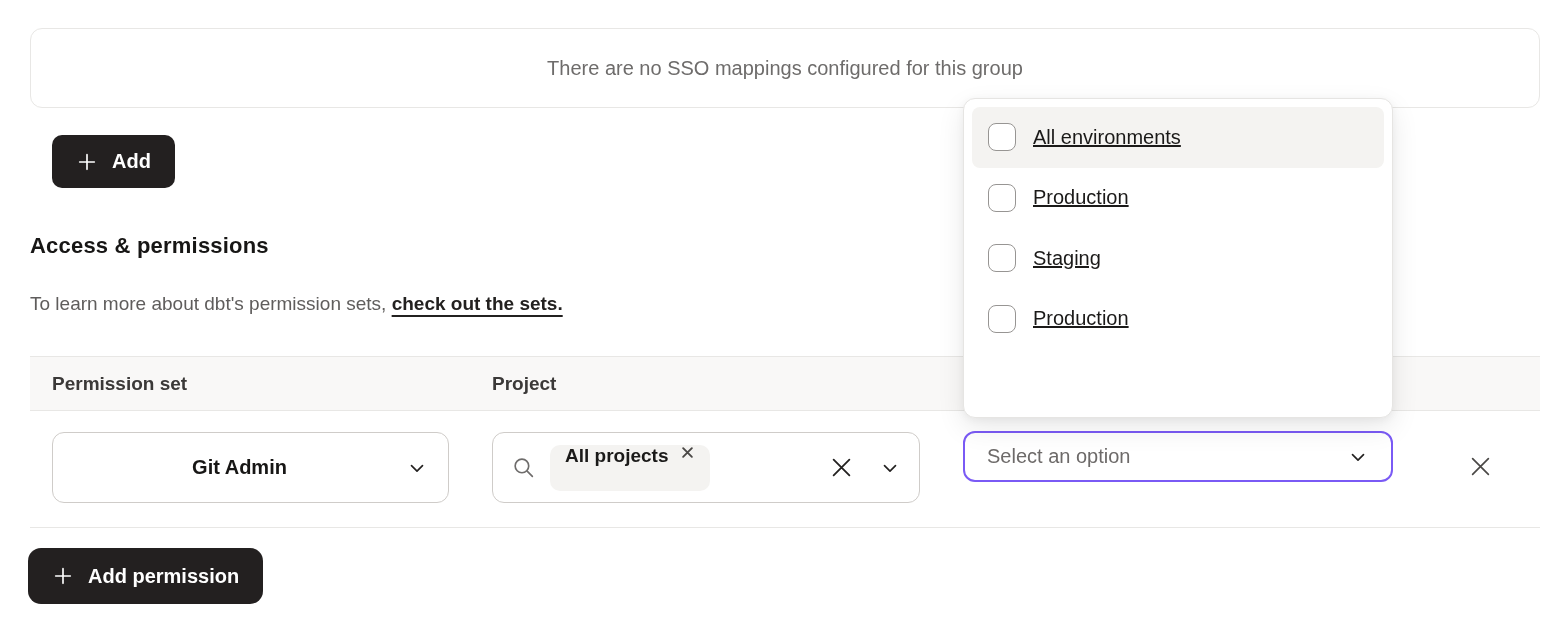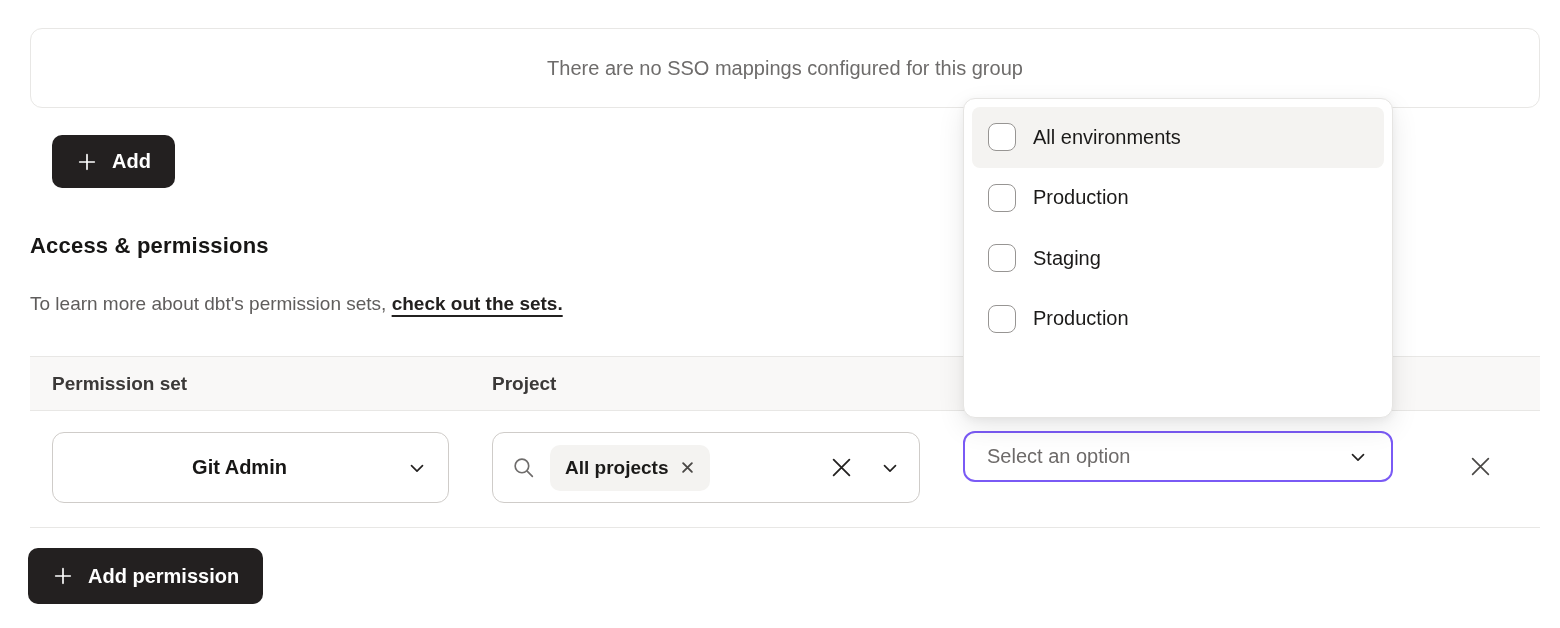--- a/index.html
+++ b/index.html
@@ -20,21 +20,21 @@
   }
 
   
   .btn-dark {
     position:absolute; display:inline-flex; align-items:center; gap:14px;
     background:var(--btn-bg,#232020); color:#fff; border:none; cursor:pointer;
     border-radius:10px; font-family:inherit;
     font-size:20px; font-weight:700; padding:0 24px;
   }
   .btn-add { left:28px; top:135px; height:53px;margin-left:24px; }
-  .btn-add-permission { left:28px; top:548px; height:56px; }
+  .btn-add-permission { left:28px; top:548px; height:56px;border-radius:13px; }
   .plus-icon { display:inline-flex; }
 
   
   .section-title {
     position:absolute; left:30px; top:233px;
     font-size:22px; font-weight:700; color:#171615; letter-spacing:0.2px;
   }
   .section-subtitle {
     position:absolute; left:30px; top:293px;
     font-size:19px; color:#5f5d5c;
@@ -64,21 +64,21 @@
     border:1px solid #cfccc9; border-radius:12px;
     display:flex; align-items:center; cursor:pointer;
   }
   .field-permission { left:22px; top:20px; width:397px; height:71px; padding:0 20px;text-align:center; }
   .field-value { font-size:20px; font-weight:600; color:#171615; flex:1; }
   .chev { display:inline-flex; color:#232120; }
 
   .field-project { left:462px; top:20px; width:428px; height:71px; padding:0 18px; gap:14px; }
   .search-icon { display:inline-flex; color:#6e6c6b; flex:none; }
   .chip {
-    display:inline-flex; align-items:center; gap:12px;
+    display:inline-flex; align-items:flex-start; gap:12px;
     background:#f4f3f1; border-radius:10px; height:46px; padding:0 15px;
     font-size:19px; font-weight:600; color:#1b1a19;
   }
   .chip-x { display:inline-flex; color:#4a4846; cursor:pointer; }
   .project-spacer { flex:1; }
   .clear-x { display:inline-flex; color:#232120; cursor:pointer; margin-right:10px; }
 
   .field-environment {
     left:933px; top:19px; width:430px; height:51px; padding:0 22px;
     border:2px solid var(--accent,#7a5af5); border-radius:12px;
@@ -89,21 +89,21 @@
     position:absolute; left:1420px; top:24px; width:60px; height:60px;
     display:flex; align-items:center; justify-content:center;
     background:none; border:none; color:#4a4846; cursor:pointer;
   }
 
   
   .dropdown {
     position:absolute; left:963px; top:98px; width:430px; height:320px;
     background:#fff; border:1px solid #e6e5e3; border-radius:12px;
     box-shadow:0 10px 28px rgba(0,0,0,0.09), 0 2px 8px rgba(0,0,0,0.05);
-    padding:8px; z-index:10;
+    padding:8px; z-index:10;text-decoration:underline;
   }
   .dd-item {
     height:60.5px; display:flex; align-items:center; gap:17px;
     padding:0 16px; border-radius:8px; cursor:pointer;
   }
   .dd-item.highlighted { background:#f4f3f1; }
   .dd-checkbox {
     width:28px; height:28px; flex:none;
     border:1.5px solid #979593; border-radius:8px; background:#fff;
   }

